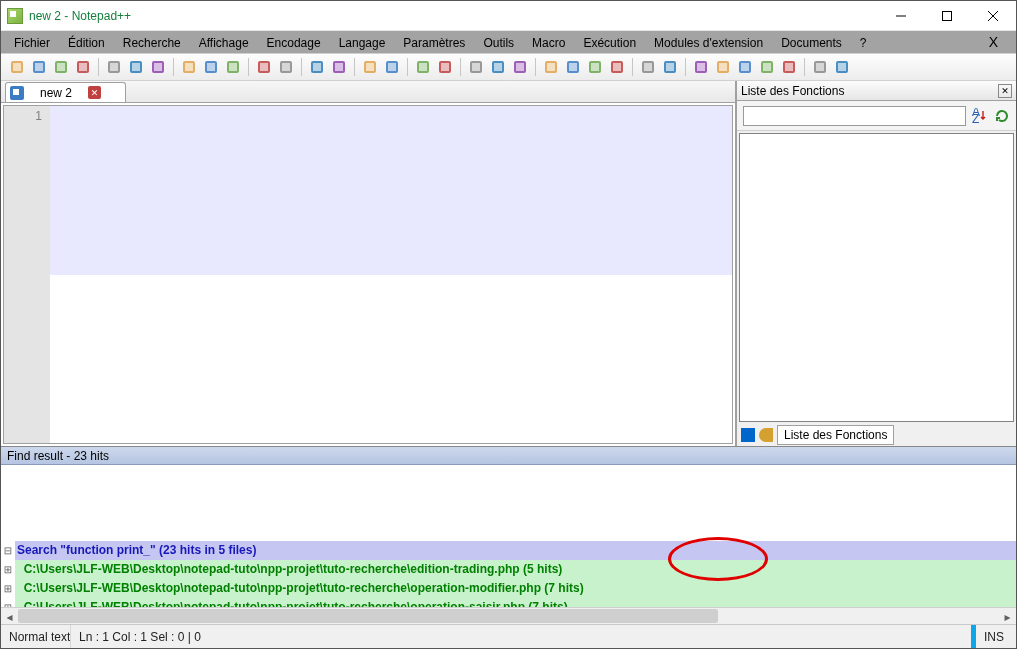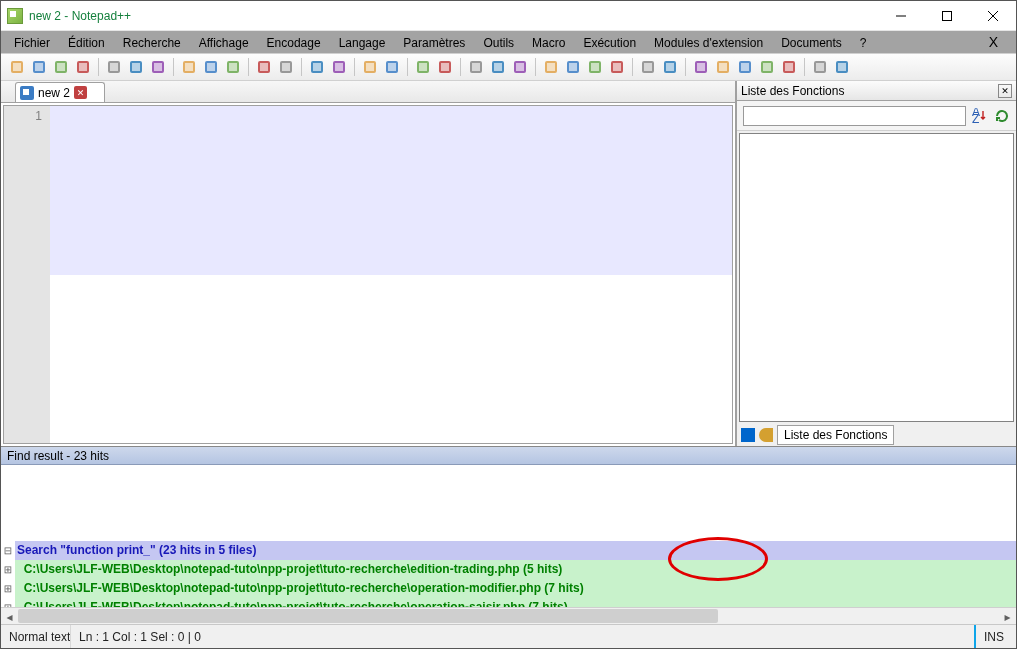--- a/index.html
+++ b/index.html
@@ -24,21 +24,21 @@
 .tb-btn { width: 20px; height: 20px; display: flex; align-items: center; justify-content: center; }
 .tb-sep { width: 1px; height: 18px; background: #c6c6c6; margin: 0 3px; }
 .tb-ico { width: 16px; height: 16px; display: block; }
 
 
 .main-area { flex: 1; display: flex; min-height: 0; }
 .editor-pane { flex: 1; display: flex; flex-direction: column; border-right: 1px solid #a0a0a0; min-width: 0; }
 .fnlist-pane { width: 280px; background: #f0f0f0; display: flex; flex-direction: column; border-left: 1px solid #a0a0a0; }
 
 .tabbar { height: 22px; background: linear-gradient(#f7f7f7,#e8e8e8); border-bottom: 1px solid #a0a0a0; display: flex; align-items: flex-end; padding-left: 4px; }
-.file-tab { height: 20px; background: #fff; border: 1px solid #a0a0a0; border-bottom: none; display: flex; align-items: center; padding: 0 17px 0 4px; gap: 4px; font-size: 11px; border-radius: 3px 3px 0 0; margin-left: 10px; }
+.file-tab { height: 20px; background: #fff; border: 1px solid #a0a0a0; border-bottom: none; display: flex; align-items: center; padding: 0 24px 0 4px; gap: 16px; font-size: 11px; border-radius: 3px 3px 0 0; }
 .file-tab-ico { width: 14px; height: 14px; background: #3b7cc4; border-radius: 2px; position: relative; }
 .file-tab-ico::after { content:""; position:absolute; left:3px; top:3px; width:6px; height:6px; background:#fff; }
 .file-tab-close { width: 13px; height: 13px; background: #c04040; color: #fff; display: flex; align-items: center; justify-content: center; font-size: 9px; border-radius: 2px; }
 
 .editor-body { flex: 1; display: flex; background: #fff; border: 1px solid #a0a0a0; margin: 2px; min-height: 0; }
 .gutter { width: 46px; background: #e4e4e4; text-align: right; padding: 2px 8px 0 0; color: #808080; font-family: Consolas, monospace; font-size: 13px; }
 .code-area { flex: 1; background: #e8e8ff; height: 16px; }
 .code-rest { flex: 1; background: #fff; }
 
 .fn-title { height: 20px; background: linear-gradient(#fcfcfc,#e6e6e6); border-bottom: 1px solid #a0a0a0; display: flex; align-items: center; padding: 0 4px; font-size: 11px; }
@@ -62,21 +62,21 @@
 .hdr { background: #c5c7f2; color: #1818b8; font-weight: bold; }
 .file { background: #c8f2cb; color: #008000; font-weight: bold; }
 .ellipse { position: absolute; border: 3px solid #e00000; border-radius: 50%; pointer-events: none; }
 .fr-scroll { height: 17px; background: #f0f0f0; border-top: 1px solid #cfcfcf; position: relative; }
 .fr-scroll .thumb { position: absolute; left: 17px; top: 1px; height: 14px; width: 700px; background: #cfcfcf; border-radius: 2px; }
 .fr-scroll .arrow { position: absolute; top: 0; width: 17px; height: 17px; display: flex; align-items: center; justify-content: center; color: #606060; }
 
 
 .statusbar { height: 24px; background: #f0f0f0; border-top: 1px solid #c8c8c8; display: flex; align-items: center; font-size: 12px; color: #222; }
 .statusbar > div { padding: 0 8px; border-right: 1px solid #d8d8d8; height: 100%; display: flex; align-items: center; white-space: nowrap; }
-.statusbar .grow { flex: 1; border-right: 2px solid #0ea5e9; }
+.statusbar .grow { flex: 1; border-right: 5px solid #0ea5e9; }
 
 </style>
 </head>
 <body>
 
 <div class="titlebar">
   <div class="app-icon"></div>
   <div class="title-text">new 2 - Notepad++</div>
   <div class="win-controls">
     <div class="win-btn">

